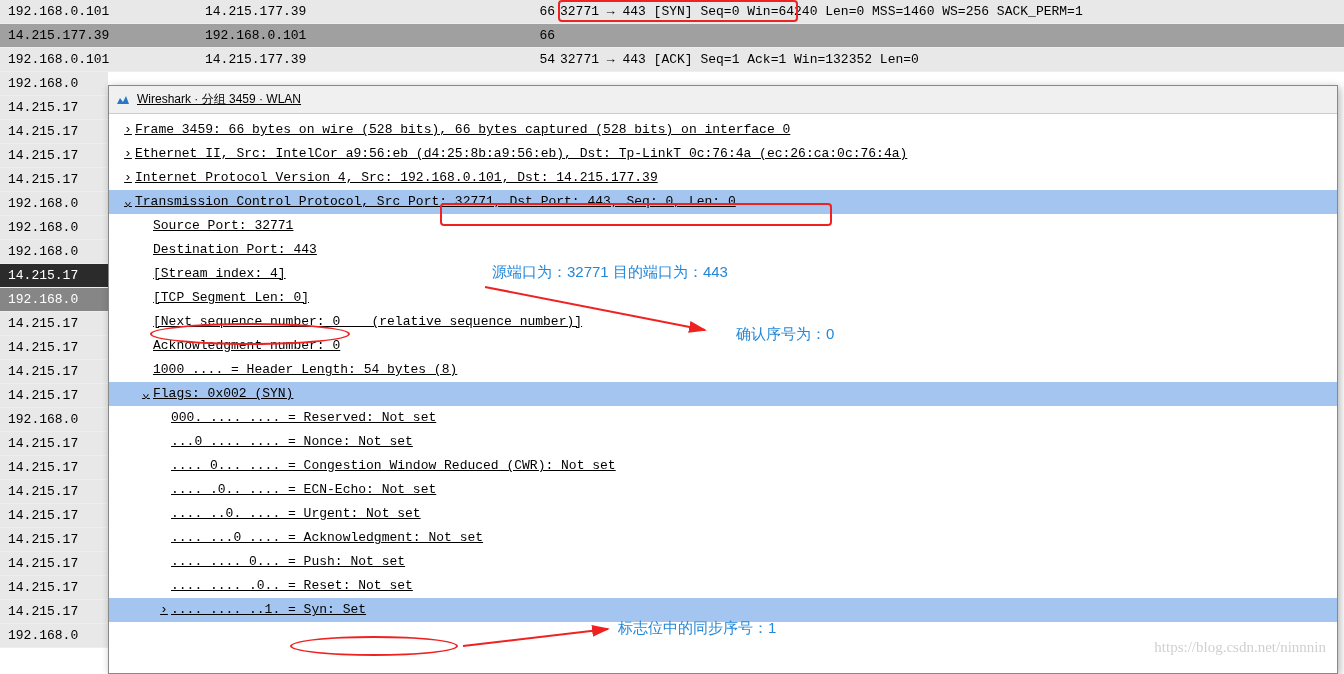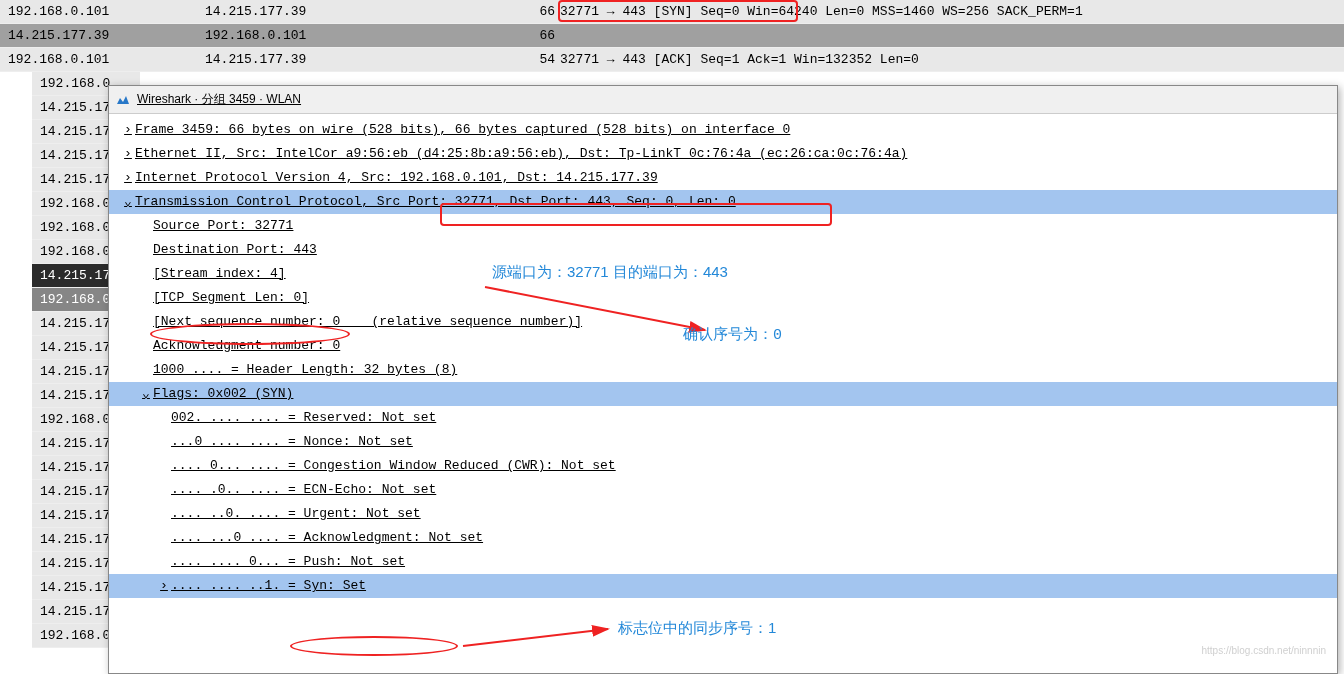--- a/index.html
+++ b/index.html
@@ -113,22 +113,22 @@
       position: absolute;
       font-family: "Microsoft YaHei", sans-serif;
       font-size: 15px;
       color: #2388d8;
       pointer-events: none;
     }
     .watermark {
       position: absolute;
       right: 18px;
       bottom: 18px;
-      font-family: Liberation Sans, sans-serif;
-      font-size: 10px;
+      font-family: Liberation Serif, serif;
+      font-size: 15px;
       color: #bbb;
       opacity: 0.7;
     }
   </style>
 </head>
 <body>
 
 <div class="packet-list">
   <div class="packet-row normal">
     <div class="col-src">192.168.0.101</div>
@@ -145,21 +145,21 @@
   </div>
   <div class="packet-row normal">
     <div class="col-src">192.168.0.101</div>
     <div class="col-dst">14.215.177.39</div>
     <div class="col-proto">TCP</div>
     <div class="col-len">54</div>
     <div class="col-info">32771 → 443 [ACK] Seq=1 Ack=1 Win=132352 Len=0</div>
   </div>
 </div>
 
-<div style="position:absolute; left:0; top:72px; width:108px;padding-left:32px;">
+<div style="position:absolute; left:0; top:72px; width:108px;">
   <div id="partial-container">
       <div class="partial-row normal">192.168.0</div>
       <div class="partial-row normal">14.215.17</div>
       <div class="partial-row normal">14.215.17</div>
       <div class="partial-row normal">14.215.17</div>
       <div class="partial-row normal">14.215.17</div>
       <div class="partial-row normal">192.168.0</div>
       <div class="partial-row normal">192.168.0</div>
       <div class="partial-row normal">192.168.0</div>
       <div class="partial-row dark">14.215.17</div>
@@ -192,29 +192,30 @@
     <div class="detail-line indent-0"><span class="expander">›</span><span>Frame 3459: 66 bytes on wire (528 bits), 66 bytes captured (528 bits) on interface 0</span></div>
     <div class="detail-line indent-0"><span class="expander">›</span><span>Ethernet II, Src: IntelCor_a9:56:eb (d4:25:8b:a9:56:eb), Dst: Tp-LinkT_0c:76:4a (ec:26:ca:0c:76:4a)</span></div>
     <div class="detail-line indent-0"><span class="expander">›</span><span>Internet Protocol Version 4, Src: 192.168.0.101, Dst: 14.215.177.39</span></div>
     <div class="detail-line indent-0 highlighted"><span class="expander">⌄</span><span>Transmission Control Protocol, Src Port: 32771, Dst Port: 443, Seq: 0, Len: 0</span></div>
     <div class="detail-line indent-1"><span style="width:14px;display:inline-block"></span><span>Source Port: 32771</span></div>
     <div class="detail-line indent-1"><span style="width:14px;display:inline-block"></span><span>Destination Port: 443</span></div>
     <div class="detail-line indent-1"><span style="width:14px;display:inline-block"></span><span>[Stream index: 4]</span></div>
     <div class="detail-line indent-1"><span style="width:14px;display:inline-block"></span><span>[TCP Segment Len: 0]</span></div>
     <div class="detail-line indent-1"><span style="width:14px;display:inline-block"></span><span>[Next sequence number: 0    (relative sequence number)]</span></div>
     <div class="detail-line indent-1"><span style="width:14px;display:inline-block"></span><span>Acknowledgment number: 0</span></div>
-    <div class="detail-line indent-1"><span style="width:14px;display:inline-block"></span><span>1000 .... = Header Length: 32 bytes (8)</span></div>
+    <div class="detail-line indent-1"><span style="width:14px;display:inline-block"></span><span>1000 .... = Header Length: 54 bytes (8)</span></div>
     <div class="detail-line indent-1 highlighted"><span class="expander">⌄</span><span>Flags: 0x002 (SYN)</span></div>
-    <div class="detail-line indent-2"><span style="width:14px;display:inline-block"></span><span>002. .... .... = Reserved: Not set</span></div>
+    <div class="detail-line indent-2"><span style="width:14px;display:inline-block"></span><span>000. .... .... = Reserved: Not set</span></div>
     <div class="detail-line indent-2"><span style="width:14px;display:inline-block"></span><span>...0 .... .... = Nonce: Not set</span></div>
     <div class="detail-line indent-2"><span style="width:14px;display:inline-block"></span><span>.... 0... .... = Congestion Window Reduced (CWR): Not set</span></div>
     <div class="detail-line indent-2"><span style="width:14px;display:inline-block"></span><span>.... .0.. .... = ECN-Echo: Not set</span></div>
     <div class="detail-line indent-2"><span style="width:14px;display:inline-block"></span><span>.... ..0. .... = Urgent: Not set</span></div>
     <div class="detail-line indent-2"><span style="width:14px;display:inline-block"></span><span>.... ...0 .... = Acknowledgment: Not set</span></div>
     <div class="detail-line indent-2"><span style="width:14px;display:inline-block"></span><span>.... .... 0... = Push: Not set</span></div>
+    <div class="detail-line indent-2"><span style="width:14px;display:inline-block"></span><span>.... .... .0.. = Reset: Not set</span></div>
     <div class="detail-line indent-2 highlighted"><span class="expander">›</span><span>.... .... ..1. = Syn: Set</span></div>
   </div>
 </div>
 
 <div class="red-box" style="left:558px; top:0px; width:240px; height:22px;"></div>
 
 <div class="red-box" style="left:440px; top:203px; width:392px; height:23px;"></div>
 
 <div class="red-ellipse" style="left:150px; top:323px; width:200px; height:22px;"></div>
 
@@ -232,16 +233,16 @@
 <svg class="red-arrow" style="left:458px; top:621px; width:160px; height:30px;">
   <defs>
       <marker id="arr2" markerWidth="10" markerHeight="10" refX="8" refY="3" orient="auto">
         <path d="M0,0 L0,6 L9,3 z" fill="#ef2222"></path>
       </marker>
     </defs>
   <line x1="5" y1="25" x2="150" y2="8" stroke="#ef2222" stroke-width="2" marker-end="url(#arr2)"></line>
 </svg>
 
 <div class="annotation" style="left:470px; top:263px;margin-left:22px;">源端口为：32771 目的端口为：443</div>
-<div class="annotation" style="left:683px; top:325px;font-family:Liberation Mono, monospace;">确认序号为：0</div>
+<div class="annotation" style="left:736px; top:325px;">确认序号为：0</div>
 <div class="annotation" style="left:618px; top:619px;text-align:right;">标志位中的同步序号：1</div>
 
 <div class="watermark">https://blog.csdn.net/ninnnin</div>
 
 </body></html>

